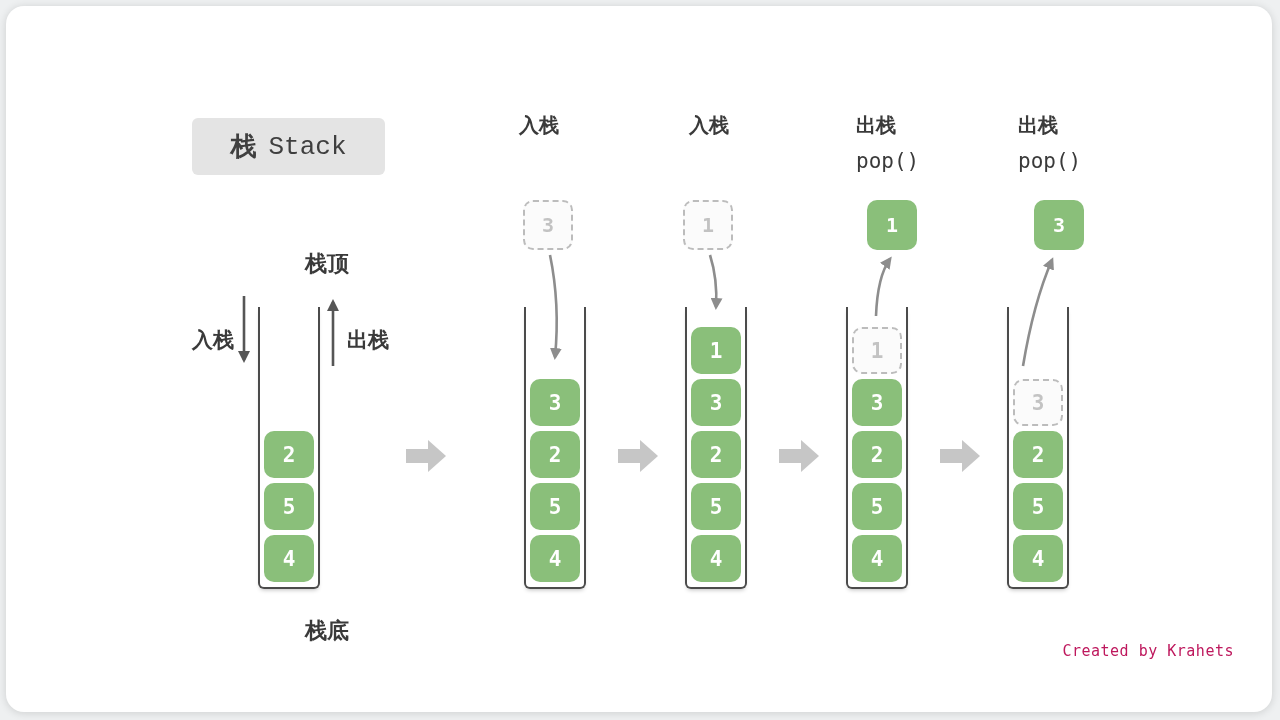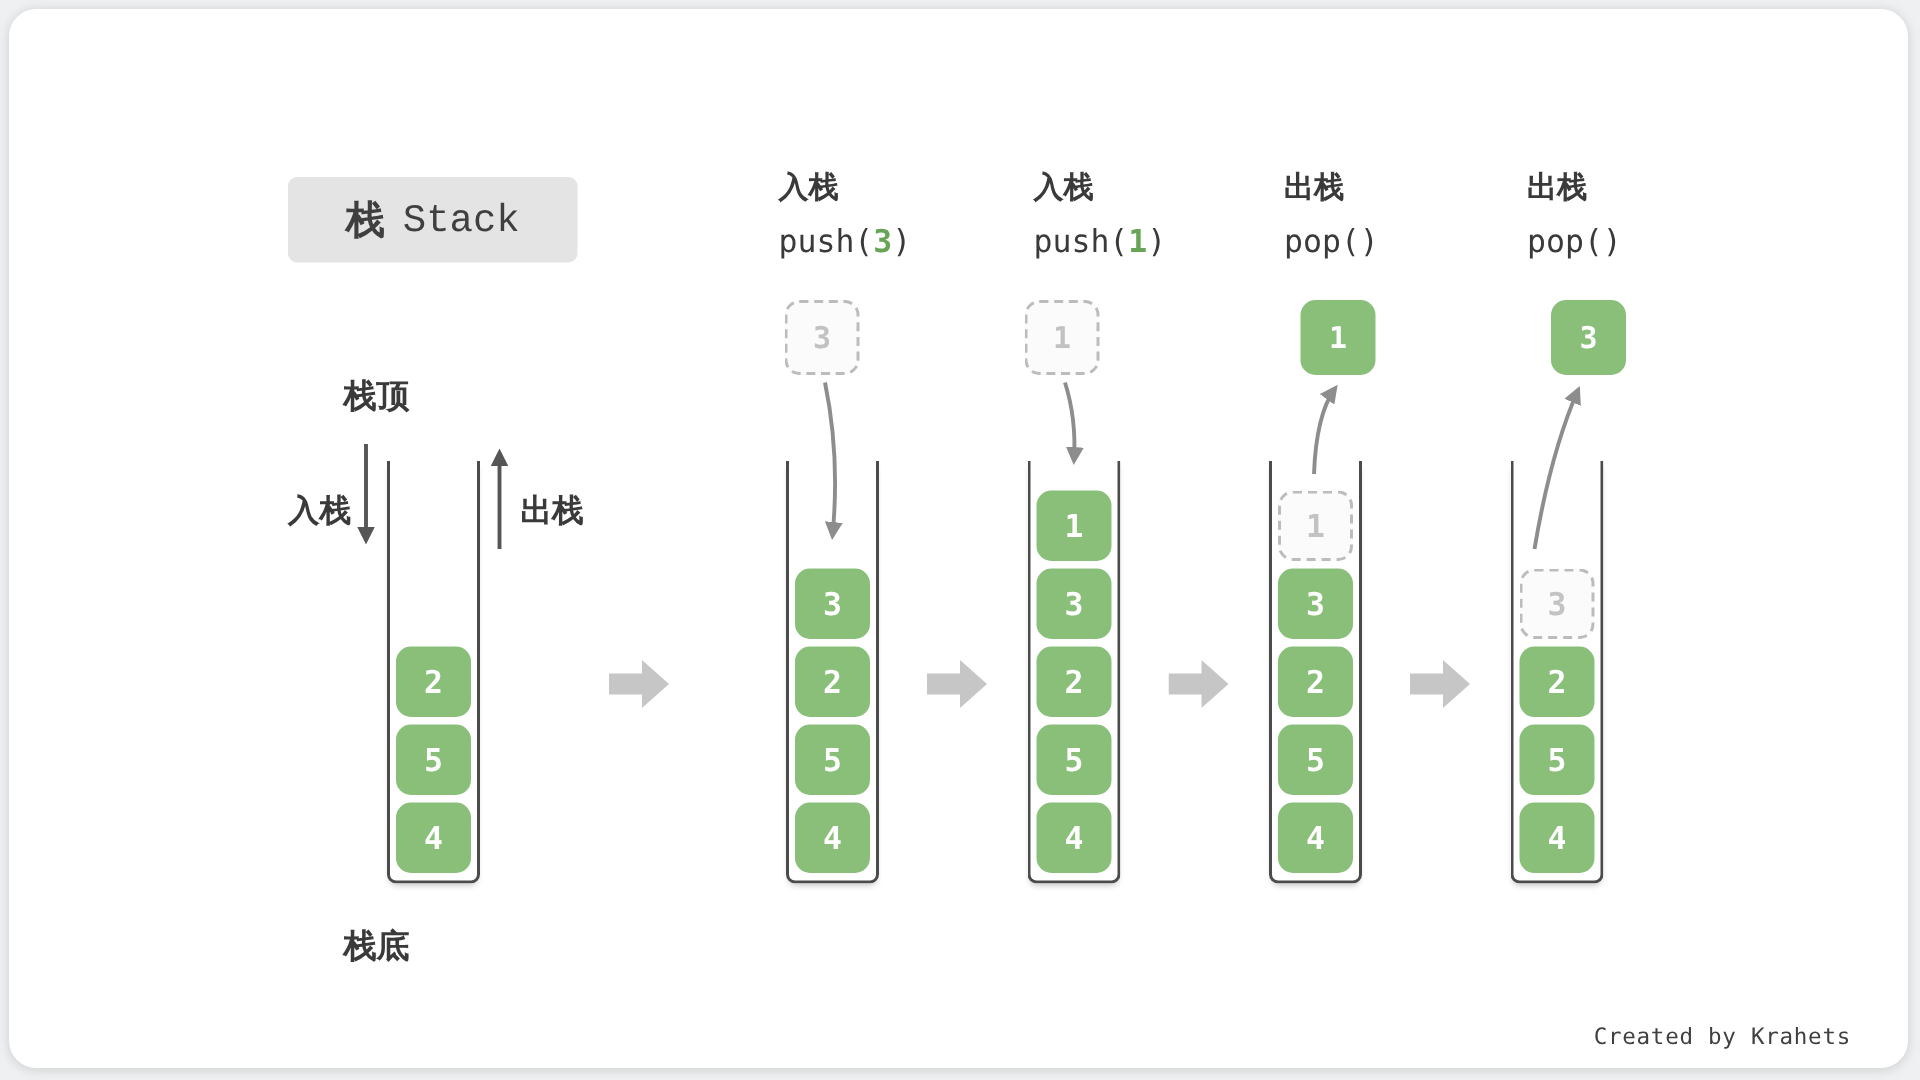--- a/index.html
+++ b/index.html
@@ -54,49 +54,47 @@
   .cell{
     width:50px;height:47px;border-radius:10px;box-sizing:border-box;
     display:flex;align-items:center;justify-content:center;
     background:#8abf7a;color:#ffffff;
     font-family:"DejaVu Sans Mono","Liberation Mono",monospace;
     font-size:21px;font-weight:600;
   }
   .cell.ghost{background:#fbfbfb;border:2px dashed #bcbcbc;color:#c3c3c3;}
   
   .zh-label{color:#3a3a3a;font-weight:700;}
-  .lbl-top,.lbl-bottom{width:120px;text-align:left;font-size:22px;}
+  .lbl-top,.lbl-bottom{width:120px;text-align:right;font-size:22px;}
   .lbl-side{width:80px;font-size:21px;}
   
   .block-arrow{width:40px;height:32px;}
   
   .watermark{
-    right:38px;top:676px;color:#404040;font-size:15px;letter-spacing:0.5px;
+    right:38px;top:636px;color:#be185d;font-size:15px;letter-spacing:0.5px;
     font-family:"DejaVu Sans Mono","Liberation Mono",monospace;
   }
   svg{display:block;}
   .overlay{left:0;top:0;pointer-events:none;}
 </style>
 </head>
 <body>
 
 <div class="card">
 
   <div class="abs title-box">
     <span class="title-zh">栈</span>
     <span class="title-en">Stack</span>
   </div>
 
   <div class="abs op" style="left:513px;">
     <div class="op-zh">入栈</div>
-    <div class="op-code"><span>push(</span><span class="op-arg">3</span><span>)</span></div>
   </div>
   <div class="abs op" style="left:683px;">
     <div class="op-zh">入栈</div>
-    <div class="op-code"><span>push(</span><span class="op-arg">1</span><span>)</span></div>
   </div>
   <div class="abs op" style="left:850px;">
     <div class="op-zh">出栈</div>
     <div class="op-code"><span>pop()</span><span class="op-arg"></span><span></span></div>
   </div>
   <div class="abs op" style="left:1012px;">
     <div class="op-zh">出栈</div>
     <div class="op-code"><span>pop()</span><span class="op-arg"></span><span></span></div>
   </div>
 

